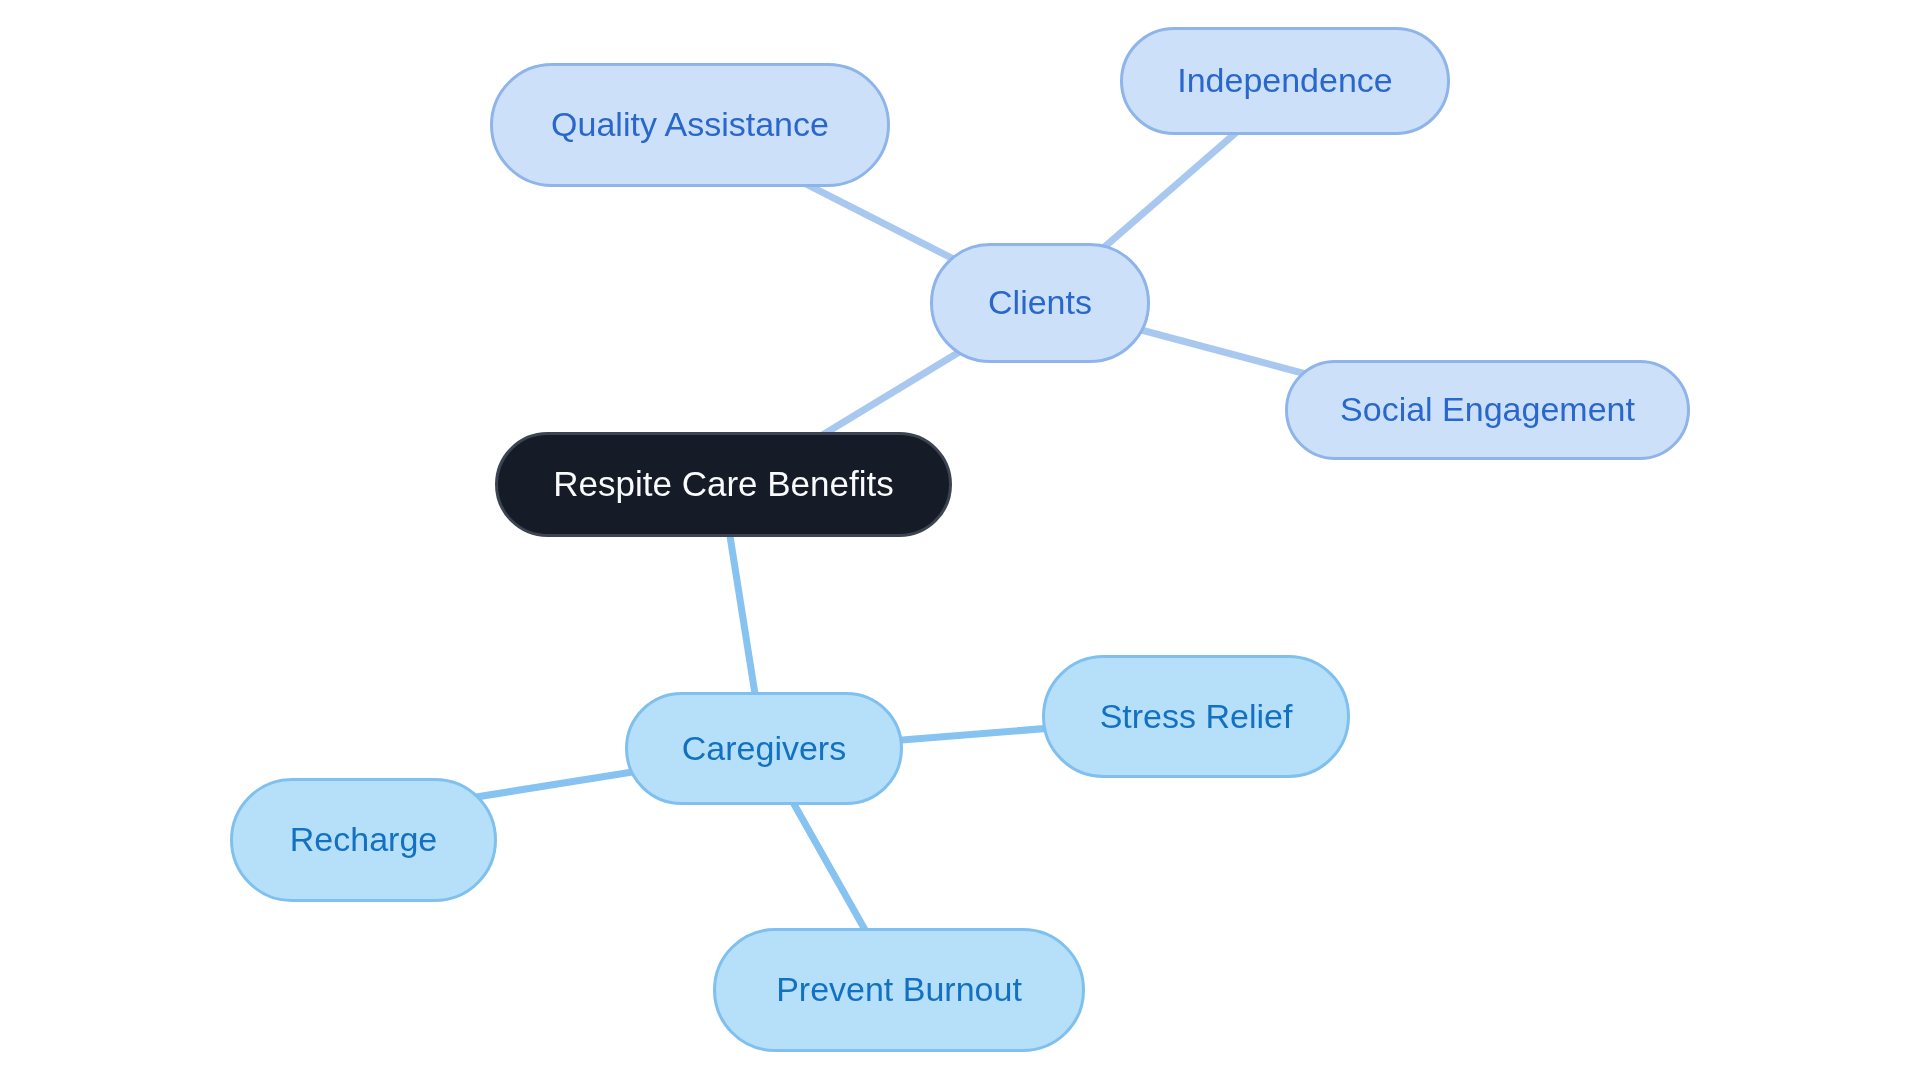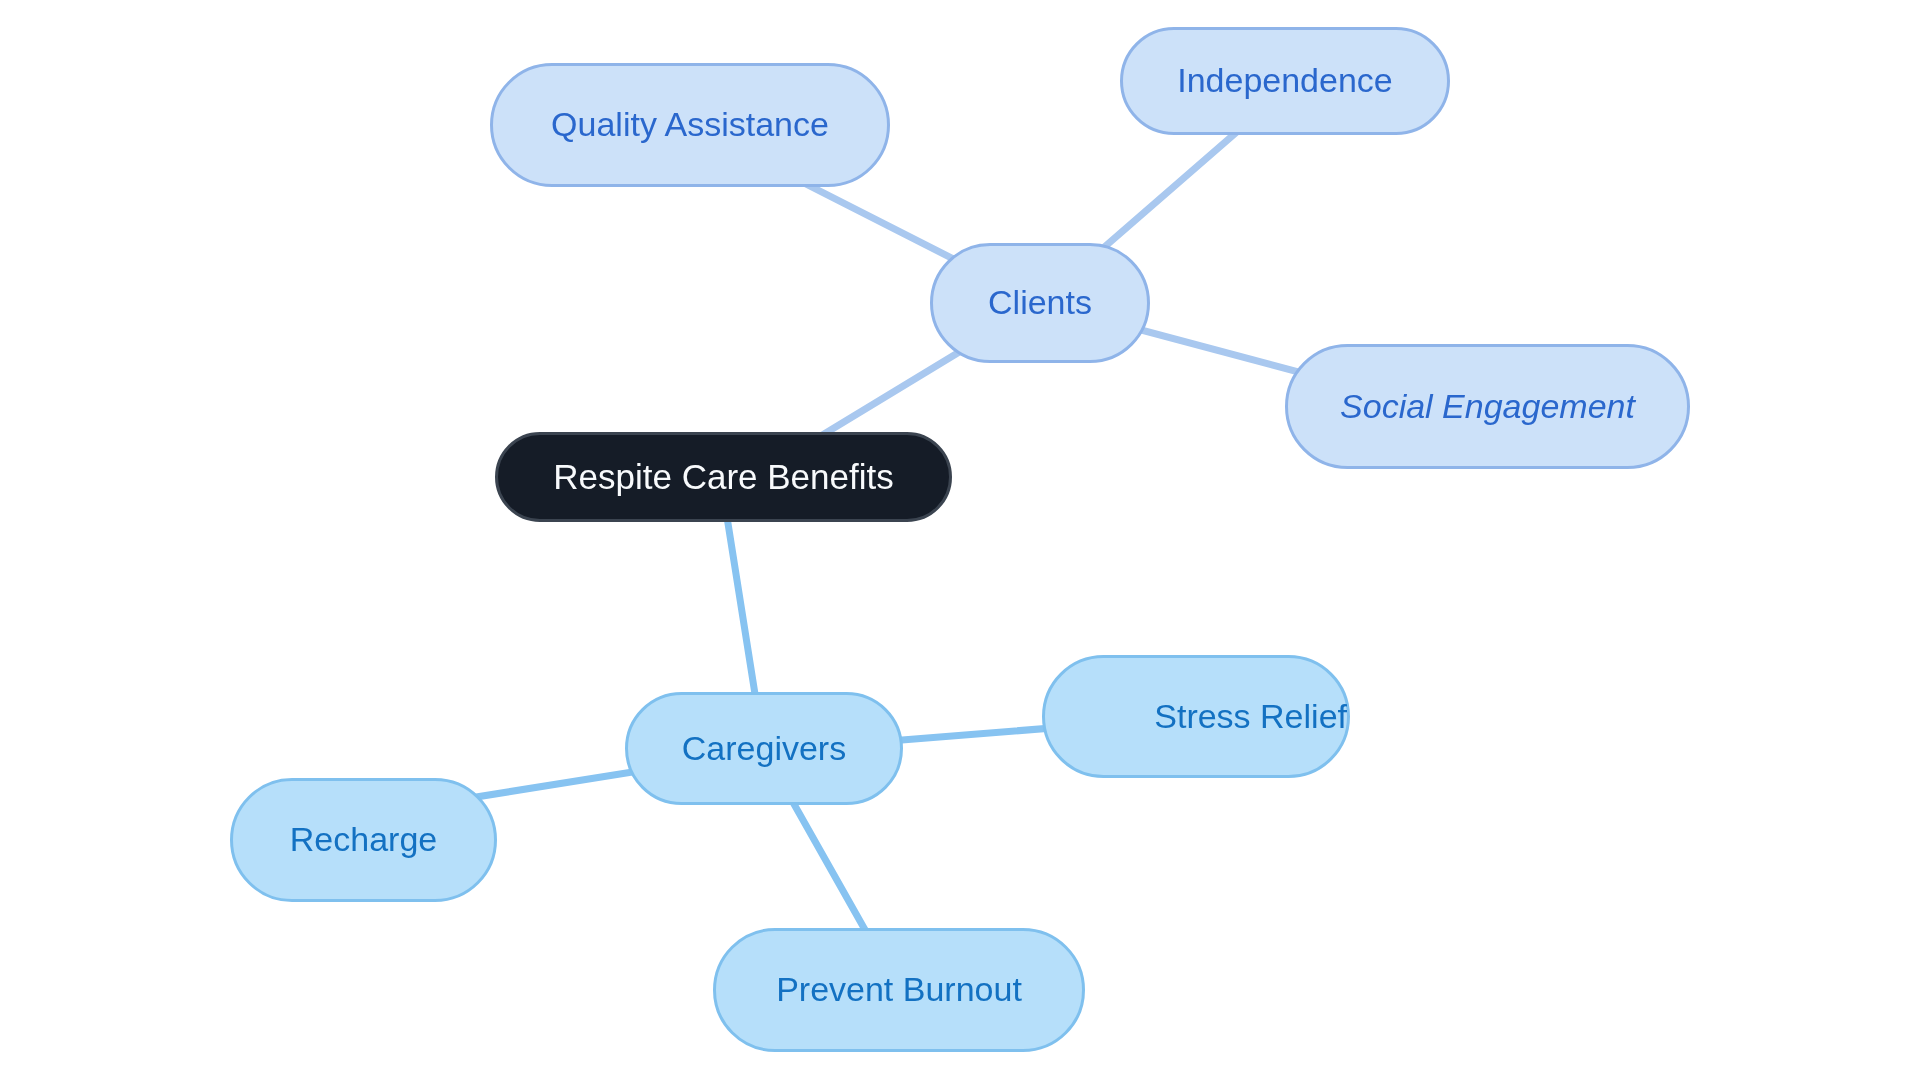--- a/index.html
+++ b/index.html
@@ -61,39 +61,39 @@
       <line x1="690" y1="125" x2="1040" y2="303" stroke="#a9c8ef" stroke-width="7" stroke-linecap="round"></line>
       <line x1="1285" y1="90" x2="1040" y2="303" stroke="#a9c8ef" stroke-width="7" stroke-linecap="round"></line>
       <line x1="1487.5" y1="422.5" x2="1040" y2="303" stroke="#a9c8ef" stroke-width="7" stroke-linecap="round"></line>
       <line x1="1040" y1="303" x2="723.5" y2="495" stroke="#a9c8ef" stroke-width="7" stroke-linecap="round"></line>
       <line x1="723.5" y1="495" x2="764" y2="751" stroke="#87c3f1" stroke-width="7" stroke-linecap="round"></line>
       <line x1="764" y1="751" x2="1196" y2="716.5" stroke="#87c3f1" stroke-width="7" stroke-linecap="round"></line>
       <line x1="764" y1="751" x2="363.5" y2="815" stroke="#87c3f1" stroke-width="7" stroke-linecap="round"></line>
       <line x1="764" y1="751" x2="899" y2="990" stroke="#87c3f1" stroke-width="7" stroke-linecap="round"></line>
     </svg>
 
-<div class="node central" style="left: 495px; top: 432px; width: 457px; height: 90px; border-radius: 63px;">
+<div class="node central" style="left: 495px; top: 432px; width: 457px; height: 105px; border-radius: 63px;">
       <span>Respite Care Benefits</span>
     </div>
     <div class="node clients" style="left: 930px; top: 243px; width: 220px; height: 120px; border-radius: 60px;">
       <span>Clients</span>
     </div>
     <div class="node clients" style="left: 490px; top: 63px; width: 400px; height: 124px; border-radius: 62px; text-align: right;">
       <span>Quality Assistance</span>
     </div>
     <div class="node clients" style="left: 1120px; top: 27px; width: 330px; height: 108px; border-radius: 63px;">
       <span>Independence</span>
     </div>
-    <div class="node clients" style="left: 1285px; top: 344px; width: 405px; height: 125px; border-radius: 62.5px; font-style: italic;">
+    <div class="node clients" style="left: 1285px; top: 360px; width: 405px; height: 100px; border-radius: 62.5px;">
       <span>Social Engagement</span>
     </div>
     <div class="node caregivers" style="left: 625px; top: 692px; width: 278px; height: 113px; border-radius: 59px;">
       <span>Caregivers</span>
     </div>
-    <div class="node caregivers" style="left: 1042px; top: 655px; width: 308px; height: 123px; border-radius: 61.5px; justify-content: flex-end;">
+    <div class="node caregivers" style="left: 1042px; top: 655px; width: 308px; height: 123px; border-radius: 61.5px;">
       <span>Stress Relief</span>
     </div>
     <div class="node caregivers" style="left: 230px; top: 778px; width: 267px; height: 124px; border-radius: 62px;">
       <span>Recharge</span>
     </div>
     <div class="node caregivers" style="left: 713px; top: 928px; width: 372px; height: 124px; border-radius: 62px; justify-content: center;">
       <span>Prevent Burnout</span>
     </div>
   </div>
 

